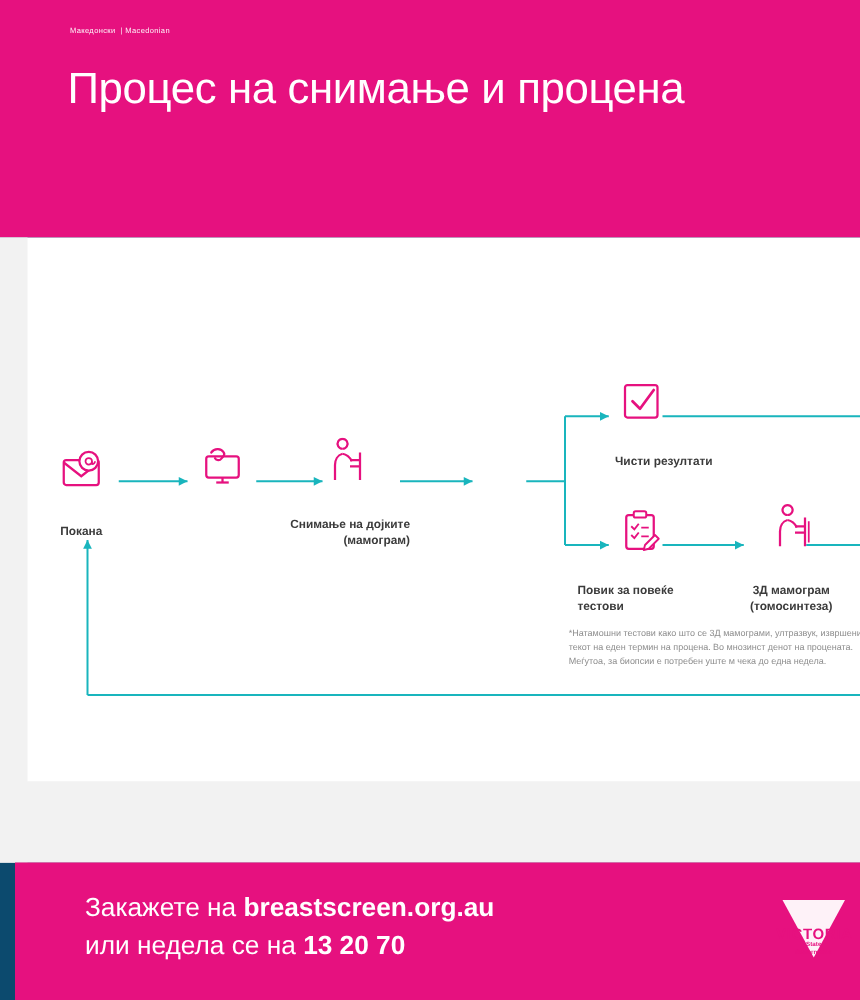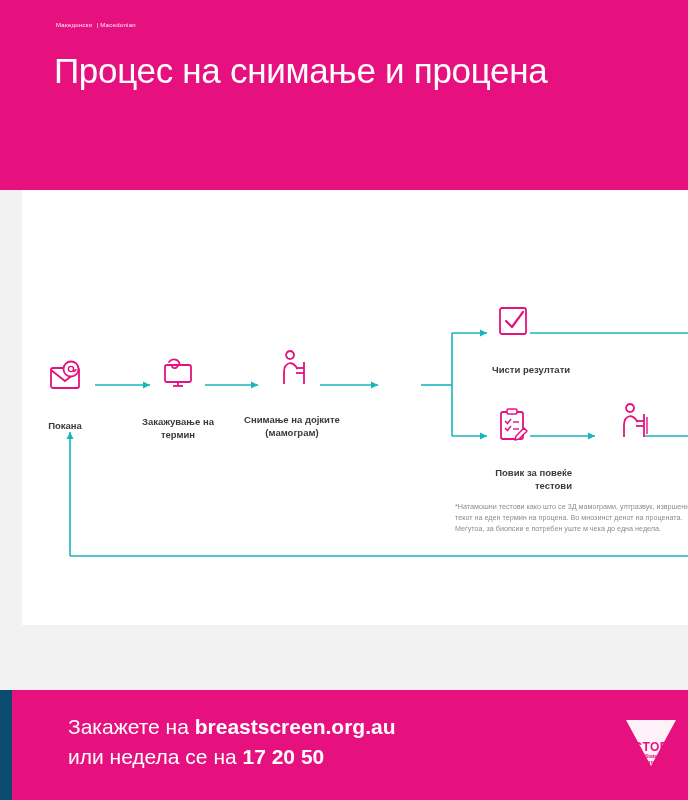--- a/index.html
+++ b/index.html
@@ -232,24 +232,23 @@
       <span class="label">Покана</span>
     </div>
 
     <div class="node" style="left:130px; top:162px; width:96px;">
       <svg class="icon" viewBox="0 0 44 44">
         <rect x="9" y="13" width="26" height="17" rx="2" fill="none" stroke="#e6117f" stroke-width="1.8"></rect>
         <line x1="17" y1="34" x2="27" y2="34" stroke="#e6117f" stroke-width="1.8"></line>
         <line x1="22" y1="30" x2="22" y2="34" stroke="#e6117f" stroke-width="1.8"></line>
         <path d="M13 10 c3 -4 8 -3 10 0 c1.6 2.2 -1 3.4 -2 5 c-1 1.6 -4 1.6 -5 -0.4" fill="none" stroke="#e6117f" stroke-width="1.8" stroke-linecap="round"></path>
       </svg>
-      <span class="label">Закажување на термин</span>
-    </div>
-
-    <div class="node" style="left:240px; top:160px; width:104px;">
+    </div>
+
+    <div class="node" style="left:224px; top:160px; width:104px;text-align:right;">
       <svg class="icon" viewBox="0 0 44 44">
         <path d="M20 9 a4 4 0 1 1 0.1 0" fill="none" stroke="#e6117f" stroke-width="1.8"></path>
         <path d="M20 13 c-4 1 -6 5 -6 9 v12" fill="none" stroke="#e6117f" stroke-width="1.8"></path>
         <path d="M20 13 c4 0.6 6 3 7.5 6" fill="none" stroke="#e6117f" stroke-width="1.8"></path>
         <line x1="26" y1="18" x2="34" y2="18" stroke="#e6117f" stroke-width="1.8"></line>
         <line x1="26" y1="23" x2="34" y2="23" stroke="#e6117f" stroke-width="1.8"></line>
         <line x1="34" y1="12" x2="34" y2="34" stroke="#e6117f" stroke-width="1.8"></line>
       </svg>
       <span class="label">Снимање на дојките (мамограм)</span>
     </div>
@@ -266,42 +265,43 @@
     <div class="node left-align" style="left:462px; top:213px; width:110px;">
       <svg class="icon" viewBox="0 0 44 44" style="margin-left:28px;">
         <rect x="11" y="9" width="22" height="27" rx="2" fill="none" stroke="#e6117f" stroke-width="1.8"></rect>
         <rect x="17" y="6" width="10" height="5" rx="1.5" fill="#ffffff" stroke="#e6117f" stroke-width="1.6"></rect>
         <polyline points="15,18 17.5,20.5 21,16" fill="none" stroke="#e6117f" stroke-width="1.5"></polyline>
         <polyline points="15,25 17.5,27.5 21,23" fill="none" stroke="#e6117f" stroke-width="1.5"></polyline>
         <line x1="23" y1="19" x2="29" y2="19" stroke="#e6117f" stroke-width="1.4"></line>
         <line x1="23" y1="26" x2="29" y2="26" stroke="#e6117f" stroke-width="1.4"></line>
         <path d="M26 33 l8 -8 l3 3 l-8 8 l-4 1 z" fill="#ffffff" stroke="#e6117f" stroke-width="1.5" stroke-linejoin="round"></path>
       </svg>
-      <span class="label" style="text-align:right;">Повик за повеќе тестови</span>
+      <span class="label" style="text-align:left;">Повик за повеќе тестови</span>
     </div>
 
     <div class="node" style="left:578px; top:213px; width:110px;">
       <svg class="icon" viewBox="0 0 44 44">
         <path d="M19 9 a4 4 0 1 1 0.1 0" fill="none" stroke="#e6117f" stroke-width="1.8"></path>
         <path d="M19 13 c-4 1 -6 5 -6 9 v12" fill="none" stroke="#e6117f" stroke-width="1.8"></path>
         <path d="M19 13 c4 0.6 6 3 7.5 6" fill="none" stroke="#e6117f" stroke-width="1.8"></path>
         <line x1="25" y1="18" x2="33" y2="18" stroke="#e6117f" stroke-width="1.8"></line>
         <line x1="25" y1="23" x2="33" y2="23" stroke="#e6117f" stroke-width="1.8"></line>
         <line x1="33" y1="11" x2="33" y2="34" stroke="#e6117f" stroke-width="1.8"></line>
         <line x1="36" y1="14" x2="36" y2="31" stroke="#e6117f" stroke-width="1.4"></line>
       </svg>
+      <span class="label">3Д мамограм (томосинтеза)</span>
     </div>
 
     <div class="footnote">*Натамошни тестови како што се 3Д мамограми, ултразвук, извршени во текот на еден термин на процена. Во мнозинст денот на процената. Меѓутоа, за биопсии е потребен уште м чека до една недела.</div>
   </div>
 
   <div class="footer">
     <div class="footer-text">
       <div><span>Закажете на </span><b>breastscreen.org.au</b></div>
-      <div><span>или недела се на </span><b>17 20 50</b></div>
+      <div><span>или недела се на </span><b>13 20 70</b></div>
     </div>
     <div class="vic-logo">
       <svg viewBox="0 0 62 62" width="62" height="62">
         <path d="M6 4 H56 L31 50 Z" fill="#ffffff" opacity="0.95"></path>
       </svg>
       <div class="vic-word" style="color:#e6117f;">VICTORIA</div>
       <div class="vic-sub" style="color:#e6117f; white-space:pre-line;">State
 Government</div>
     </div>
   </div>

